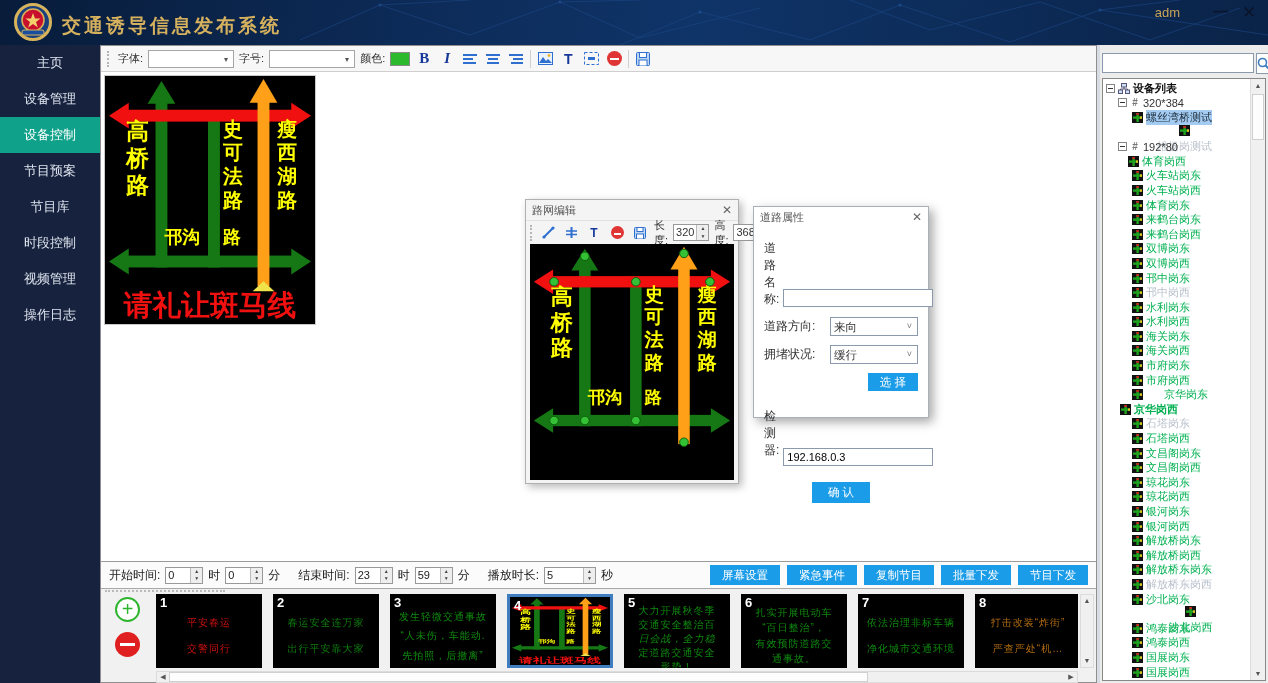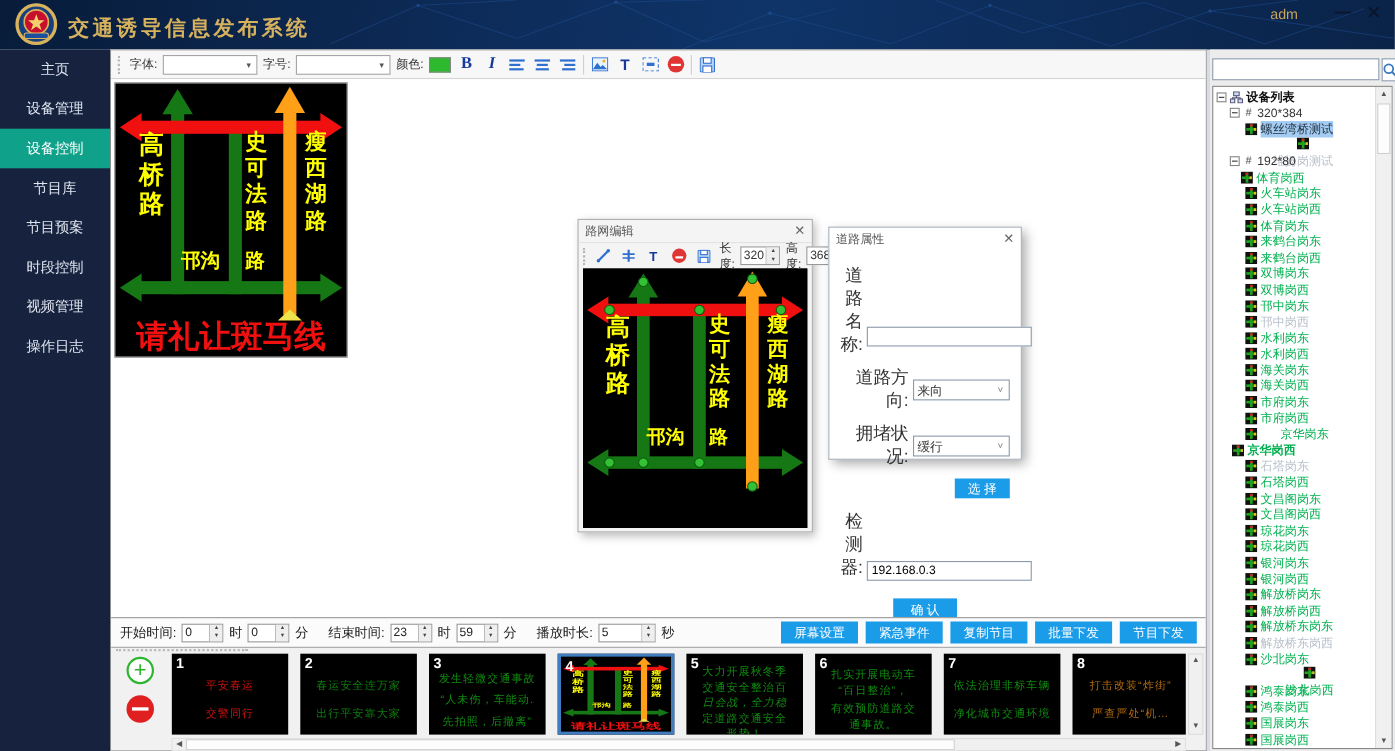--- a/index.html
+++ b/index.html
@@ -68,21 +68,21 @@
   .spin .arr { width:12px; display:flex; flex-direction:column; border-left:1px solid #bbb; }
   .spin .arr span { flex:1; font-size:5px; line-height:7px; text-align:center;
     background:#eee; color:#444; cursor:pointer; }
 
   
   .props-dialog { position:absolute; left:652px; top:134px; width:176px; height:212px;
     background:#fff; border:1px solid #a8b0ba; box-shadow:4px 4px 10px rgba(0,0,0,.35);
     font-size:12px; color:#333; }
   .props-body { padding:4px 10px; }
   .prow { display:flex; align-items:center; margin-top:9px; }
-  .prow label { width:62px; text-align:right; margin-right:4px; font-size:16px; }
+  .prow label { width:62px; margin-right:4px; font-size:12px; }
   .pinput { flex:1; height:18px; border:1px solid #8a99ab; font-size:11px; padding:1px 3px;
     font-family:inherit; background:#fff;margin-top:48px; }
   .pselect { flex:1; height:19px; border:1px solid #8a99ab; display:flex; background:#fff; }
   .pselect .v { flex:1; padding:2px 3px; font-size:11.5px; }
   .pselect .a { width:15px; text-align:center; color:#777; font-size:9px; line-height:17px; }
   .blue-btn { background:#1b9ce8; color:#fff; border:none; font-size:11.5px; height:18px;
     padding:0 12px; cursor:pointer; font-family:inherit; }
   .props-select-row { display:flex; justify-content:flex-end; margin-top:9px; }
   .props-confirm-row { display:flex; justify-content:center; margin-top:16px; }
   .props-confirm-row .blue-btn { height:21px; padding:0 16px; }
@@ -183,22 +183,22 @@
   <div class="app-title">交通诱导信息发布系统</div>
   <div class="user">adm</div>
   <div class="win-btn win-min">—</div>
   <div class="win-btn win-close">✕</div>
 </div>
 
 <div class="sidebar" id="sidebar">
     <div class="side-item">主页</div>
     <div class="side-item">设备管理</div>
     <div class="side-item active">设备控制</div>
+    <div class="side-item">节目预案</div>
     <div class="side-item">节目库</div>
-    <div class="side-item">节目预案</div>
     <div class="side-item">时段控制</div>
     <div class="side-item">视频管理</div>
     <div class="side-item">操作日志</div>
   </div>
 
 <div class="main">
 
   <div class="toolbar">
     <span class="grip"></span>
     <span>字体:</span>

